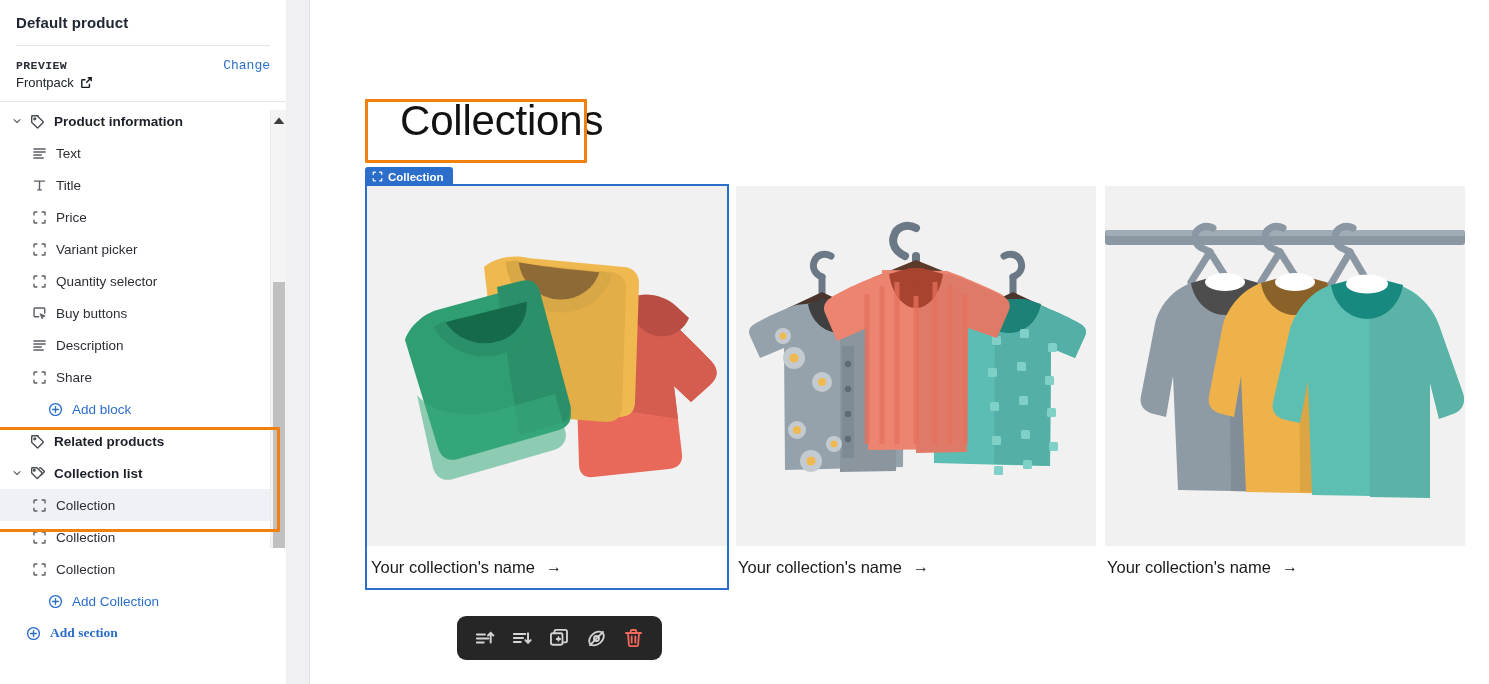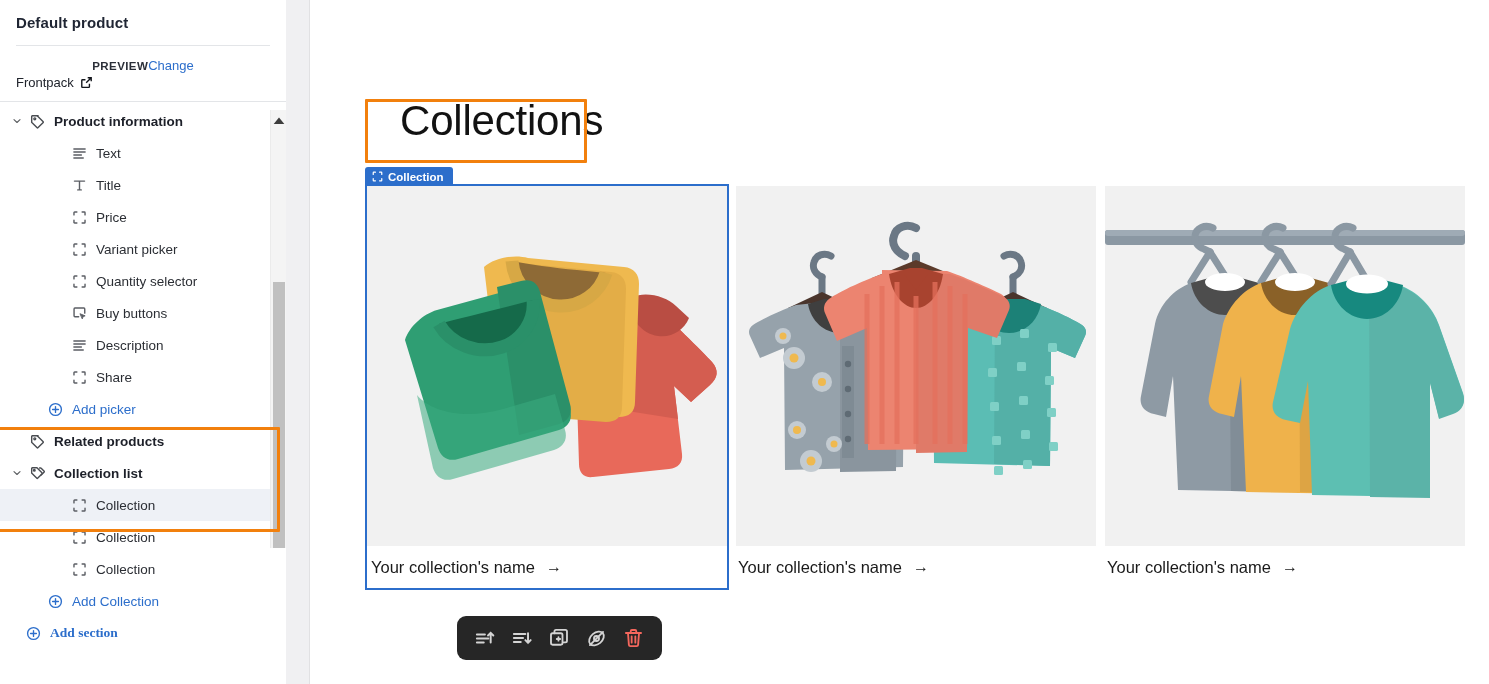--- a/index.html
+++ b/index.html
@@ -14,22 +14,23 @@
   #sidebar {
     position: relative; width: 286px; height: 548px;
     background: #ffffff; flex: 0 0 286px;
   }
   .side-title {
     font-size: 15px; font-weight: 700; color: #1f2533;
     padding: 14px 16px 0 16px; letter-spacing: .1px;
   }
   .side-divider { height: 1px; background: #e3e5e8; margin: 14px 16px 0 16px; }
   .preview-row {
-    display: flex; justify-content: center; align-items: baseline;
+    display: flex; justify-content: space-between; align-items: baseline;
     padding: 12px 16px 0 16px;
+    font-family: Liberation Mono, monospace;
   }
   .preview-label {
     font-size: 11.5px; font-weight: 700; color: #2b2f38;
     letter-spacing: .4px;
   }
   .change-link { font-size: 13px; color: #2c6ecb; cursor: pointer; }
   .theme-row {
     display: flex; align-items: center; gap: 6px;
     padding: 2px 16px 0 16px; font-size: 13px; color: #20242c;
   }
@@ -47,21 +48,21 @@
     width: 18px; display: flex; align-items: center; justify-content: center;
     color: #5c5f62; flex: 0 0 18px;
   }
   .node .caret.empty { visibility: hidden; }
   .node .nicon {
     width: 22px; flex: 0 0 22px; display: flex; align-items: center;
     justify-content: center; color: #4a4d52;
   }
   .node .nlabel { padding-left: 6px; }
   .node.section { padding-left: 8px; font-weight: 700; color: #1d2029; }
-  .node.block  { padding-left: 68px; font-weight: 400; color: #2b2e34; }
+  .node.block  { padding-left: 28px; font-weight: 400; color: #2b2e34; }
   .node.block .nicon { color: #5b5e64; }
   .node.addlink { padding-left: 44px; color: #2c6ecb; }
   .node.addlink .nicon { color: #2c6ecb; }
   .node.addsection { padding-left: 22px; color: #2c6ecb; font-weight: 700; font-family: Liberation Serif, serif; }
   .node.addsection .nicon { color: #2c6ecb; }
   .node.selected { background: #eef1f6; }
   .node.selected::before {
     content: ""; position: absolute; left: 44px; top: 0; bottom: 0;
     width: 0px;
   }
@@ -251,21 +252,21 @@
           </span>
           <span class="nlabel">Share</span>
         </div>
         <div class="node addlink">
           <span class="nicon">
             <svg viewBox="0 0 16 16" fill="none" stroke="currentColor" stroke-width="1.45" stroke-linecap="round" width="15" height="15">
               <circle cx="8" cy="8" r="6.3"></circle>
               <path d="M8 4.9v6.2M4.9 8h6.2"></path>
             </svg>
           </span>
-          <span class="nlabel">Add picker</span>
+          <span class="nlabel">Add block</span>
         </div>
         <div class="node section">
           <span class="caret empty">
             <svg viewBox="0 0 16 16" fill="none" stroke="currentColor" stroke-width="1.5" stroke-linecap="round" stroke-linejoin="round" width="12" height="12">
               <path d="M4 6.2 8 10l4-3.8"></path>
             </svg>
           </span>
           <span class="nicon">
             <svg viewBox="0 0 16 16" fill="none" stroke="currentColor" stroke-width="1.5" stroke-linecap="round" stroke-linejoin="round" width="15" height="15">
               <path d="M8.6 1.9H2.4a.6.6 0 0 0-.6.6v6.2c0 .16.06.31.17.43l5.4 5.4a.9.9 0 0 0 1.27 0l5.2-5.2a.9.9 0 0 0 0-1.27l-5.4-5.4a.6.6 0 0 0-.43-.18z"></path>

